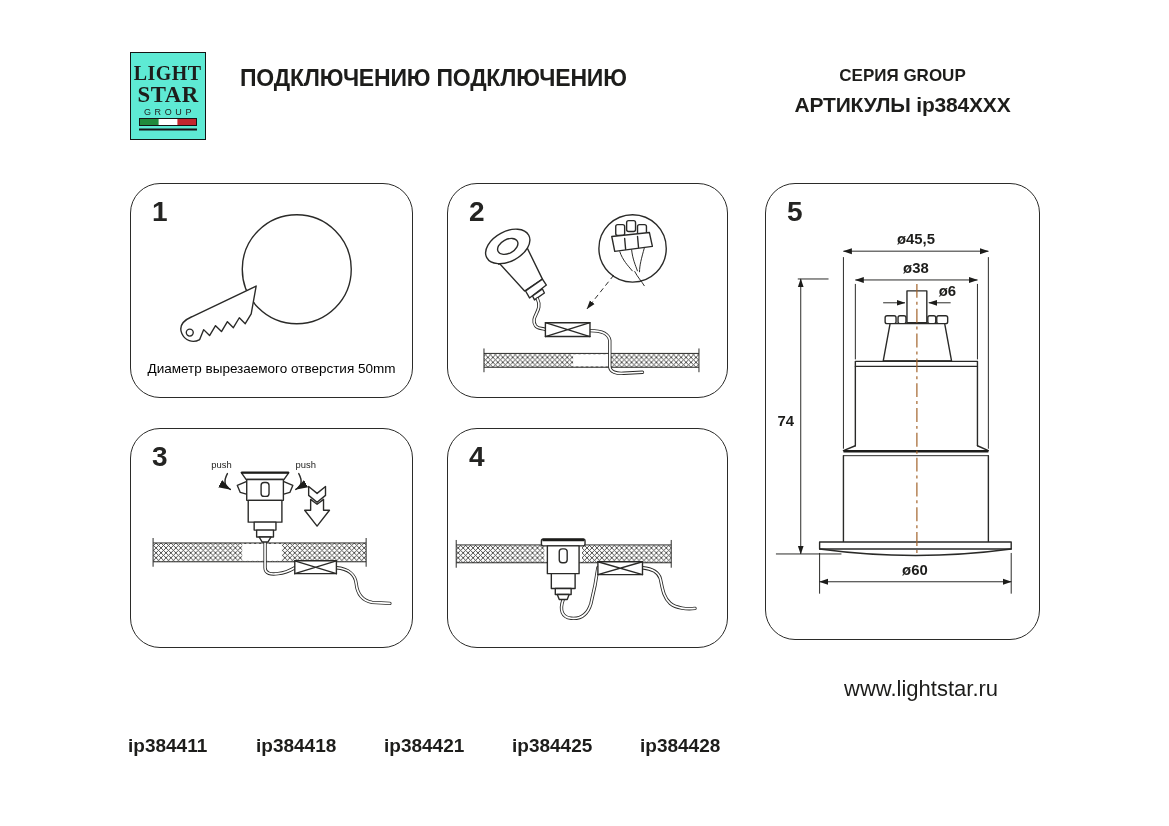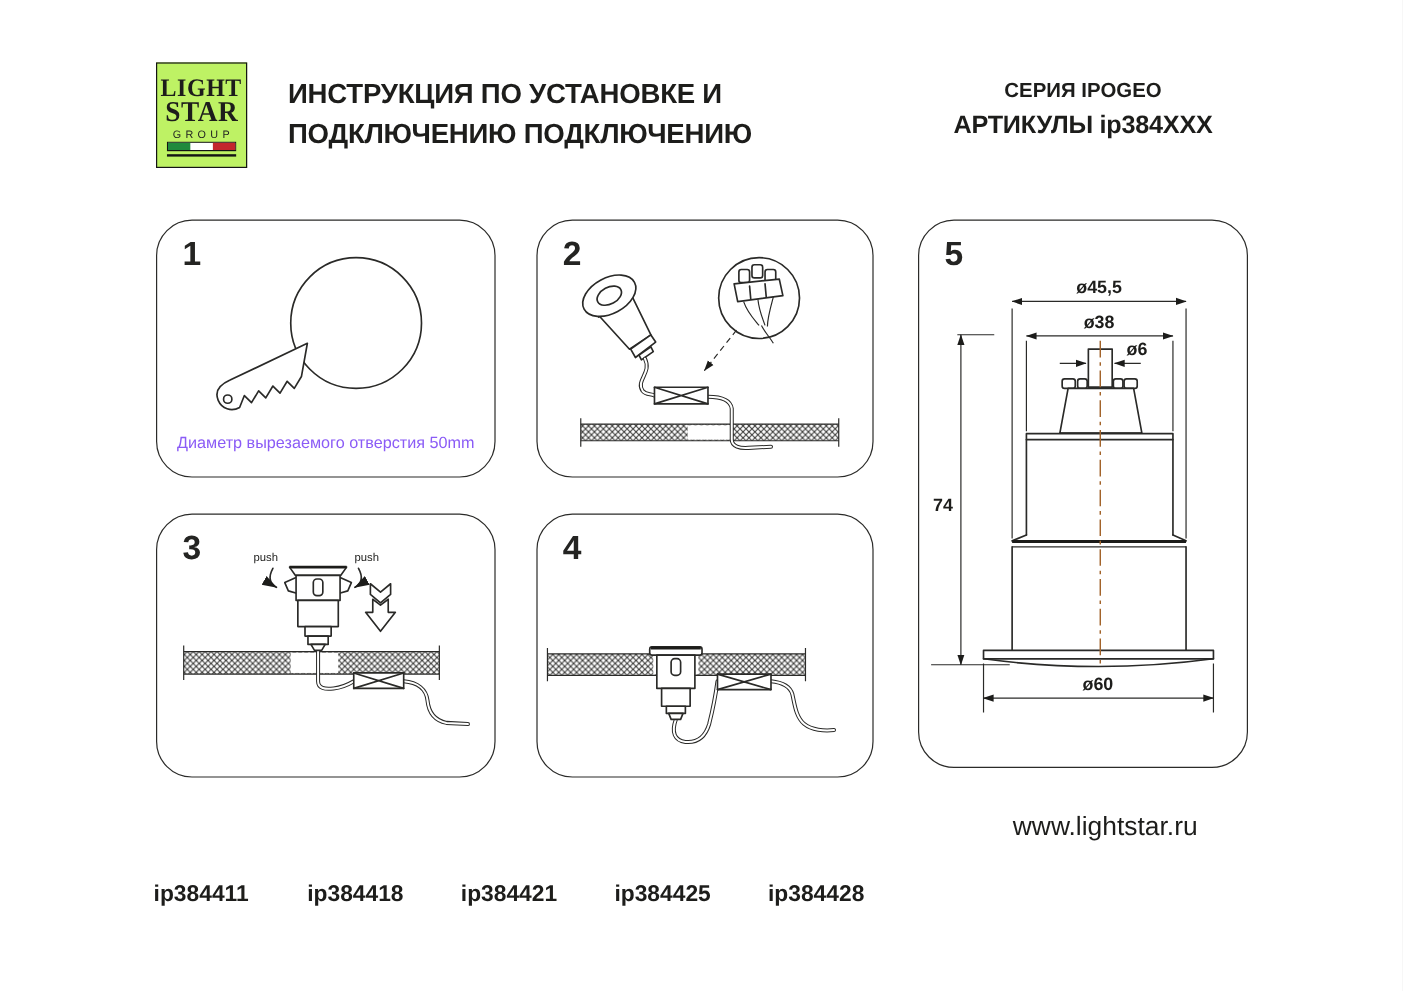--- a/index.html
+++ b/index.html
@@ -2,39 +2,39 @@
 <html><head>
 <meta charset="utf-8">
 <style>
   html,body{margin:0;padding:0;background:#fff;}
   .page{position:relative;width:1169px;height:826px;background:#ffffff;outline:1px solid #cfcfcf;
         font-family:"Liberation Sans",sans-serif;color:#1d1d1b;overflow:hidden;}
 
   
   .logo{position:absolute;left:130px;top:52px;width:76px;height:88px;border:1.5px solid #141414;
         box-sizing:border-box;display:flex;flex-direction:column;align-items:center;justify-content:center;
-        padding-top:2px;background:#bef264;}
+        padding-top:2px;background:#5eead4;}
   .logo-light{font-family:"Liberation Serif",serif;font-weight:700;font-size:21px;line-height:19px;letter-spacing:.5px;transform:scaleX(.95);}
   .logo-star{font-family:"Liberation Serif",serif;font-weight:700;font-size:24px;line-height:22px;letter-spacing:.5px;transform:scaleX(.95);}
   .logo-group{font-size:9px;letter-spacing:3.6px;margin:2px 0 1px 3px;color:#222;}
   .title{position:absolute;left:240px;top:62px;font-size:23px;font-weight:700;line-height:33px;letter-spacing:-.2px;}
   .series-box{position:absolute;left:765px;top:66px;width:275px;text-align:center;}
   .series{font-size:17px;font-weight:700;}
   .articles-title{font-size:21px;font-weight:700;margin-top:7px;letter-spacing:-.2px;}
 
   
   .panel{position:absolute;border:1.5px solid #2b2b29;border-radius:30px;box-sizing:border-box;background:#fff;}
   .p1{left:130px;top:183px;width:283px;height:215px;}
   .p2{left:447px;top:183px;width:281px;height:215px;}
   .p3{left:130px;top:428px;width:283px;height:220px;}
   .p4{left:447px;top:428px;width:281px;height:220px;}
   .p5{left:765px;top:183px;width:275px;height:457px;}
   .step-num{position:absolute;left:21px;top:12px;font-size:28px;font-weight:700;color:#242422;}
   .panel svg{position:absolute;left:0;top:0;width:100%;height:100%;}
-  .caption{position:absolute;left:0;right:0;top:177px;text-align:center;font-size:13.5px;color:#8b5cf6;}
+  .caption{position:absolute;left:0;right:0;top:177px;text-align:center;font-size:13.5px;color:#000000;}
 
   
   .ln{stroke:#2a2a28;stroke-width:1.4;fill:none;stroke-linejoin:round;stroke-linecap:round;}
   .lnW{stroke:#2a2a28;stroke-width:1.4;fill:#fff;stroke-linejoin:round;}
   .thick{stroke:#1c1c1a;stroke-width:2.4;fill:none;}
   .thin{stroke:#2a2a28;stroke-width:1px;fill:none;}
   .wireO{stroke:#2a2a28;stroke-width:3.4;fill:none;stroke-linecap:round;}
   .wireI{stroke:#ffffff;stroke-width:1.7;fill:none;stroke-linecap:round;}
   .dim{font:700 15px "Liberation Sans",sans-serif;fill:#1d1d1b;}
   .push{font:400 9.5px "Liberation Sans",sans-serif;fill:#1d1d1b;}
@@ -56,26 +56,25 @@
     <div class="logo-group">GROUP</div>
     <svg width="58" height="13" viewBox="0 0 58 13">
       <rect x="0.5" y="0.5" width="57" height="7" fill="#fff" stroke="#141414" stroke-width="1"></rect>
       <rect x="1" y="1" width="18.6" height="6" fill="#208a3c"></rect>
       <rect x="38.4" y="1" width="18.6" height="6" fill="#c3262d"></rect>
       <rect x="0" y="10.5" width="58" height="2" fill="#141414"></rect>
     </svg>
   </div>
 
   <div class="title">
-    <div>ИНСТРУКЦИЯ ПО УСТАНОВКЕ И</div>
     <div>ПОДКЛЮЧЕНИЮ ПОДКЛЮЧЕНИЮ</div>
   </div>
 
   <div class="series-box">
-    <div class="series">СЕРИЯ IPOGEO</div>
+    <div class="series">СЕРИЯ GROUP</div>
     <div class="articles-title">АРТИКУЛЫ ip384XXX</div>
   </div>
 
   <div class="panel p1">
     <div class="step-num">1</div>
     <svg viewBox="0 0 283 215">
       <circle class="ln" cx="167" cy="86" r="55"></circle>
       <path class="lnW" d="M126,103 L61,134 C52,138 48,144 51,151 C54,158 62,161 69,157
                L73,147 L79,153 L85,143 L91,149 L97,139 L103,145 L109,135 L115,141 L121,131 Z"></path>
       <circle class="ln" cx="59" cy="150" r="3.5"></circle>

